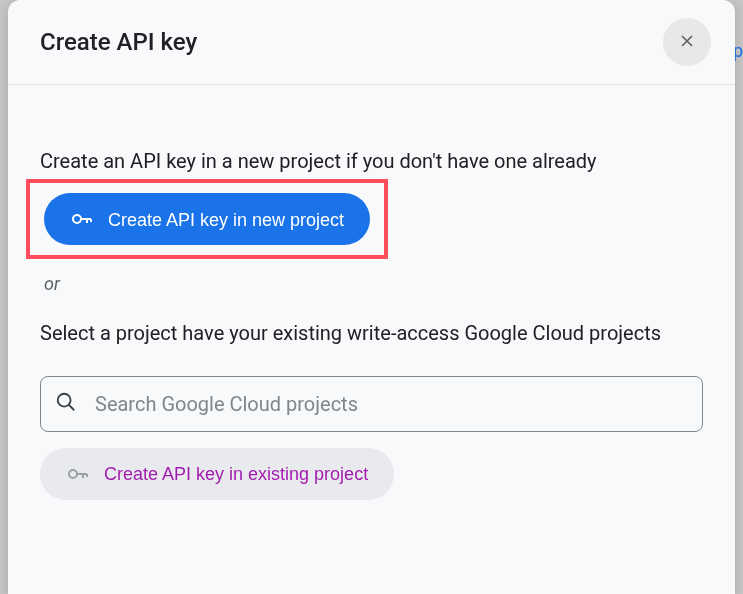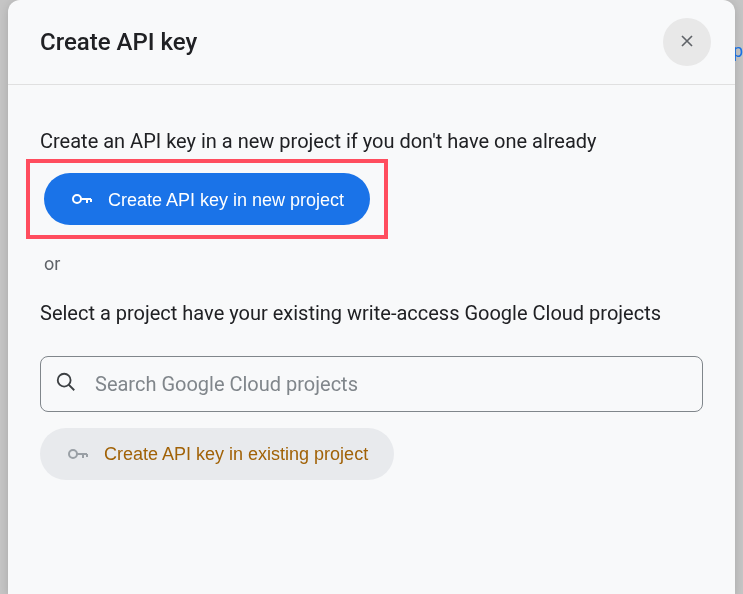--- a/index.html
+++ b/index.html
@@ -19,20 +19,21 @@
       position: absolute;
       top: 0;
       left: 8px;
       right: 8px;
       bottom: 0;
       background: #f8f9fa;
       border-radius: 12px 12px 0 0;
       box-shadow: 0 2px 10px rgba(0,0,0,0.15);
       display: flex;
       flex-direction: column;
+      gap: 20px;
     }
     .modal-header {
       display: flex;
       align-items: center;
       justify-content: space-between;
       padding: 18px 24px 18px 32px;
       border-bottom: 1px solid #e0e0e0;
     }
     .modal-title {
       font-size: 24px;
@@ -92,20 +93,21 @@
     }
     .key-icon svg {
       width: 24px;
       height: 24px;
     }
     .or-text {
       font-size: 18px;
       color: #5f6368;
       margin-bottom: 24px;
       margin-left: 4px;
+      font-style: italic;
     }
     .select-text {
       font-size: 20px;
       color: #202124;
       margin-bottom: 28px;
       line-height: 1.5;
     }
     .search-container {
       border: 1px solid #80868b;
       border-radius: 8px;
@@ -127,21 +129,21 @@
       font-size: 20px;
       color: #5f6368;
       width: 100%;
       font-family: inherit;
     }
     .search-input::placeholder {
       color: #80868b;
     }
     .disabled-button {
       background: #e8eaed;
-      color: #a16207;
+      color: #a21caf;
       border: none;
       border-radius: 28px;
       padding: 14px 26px;
       font-size: 18px;
       font-weight: 400;
       cursor: not-allowed;
       display: inline-flex;
       align-items: center;
       gap: 14px;
     }

